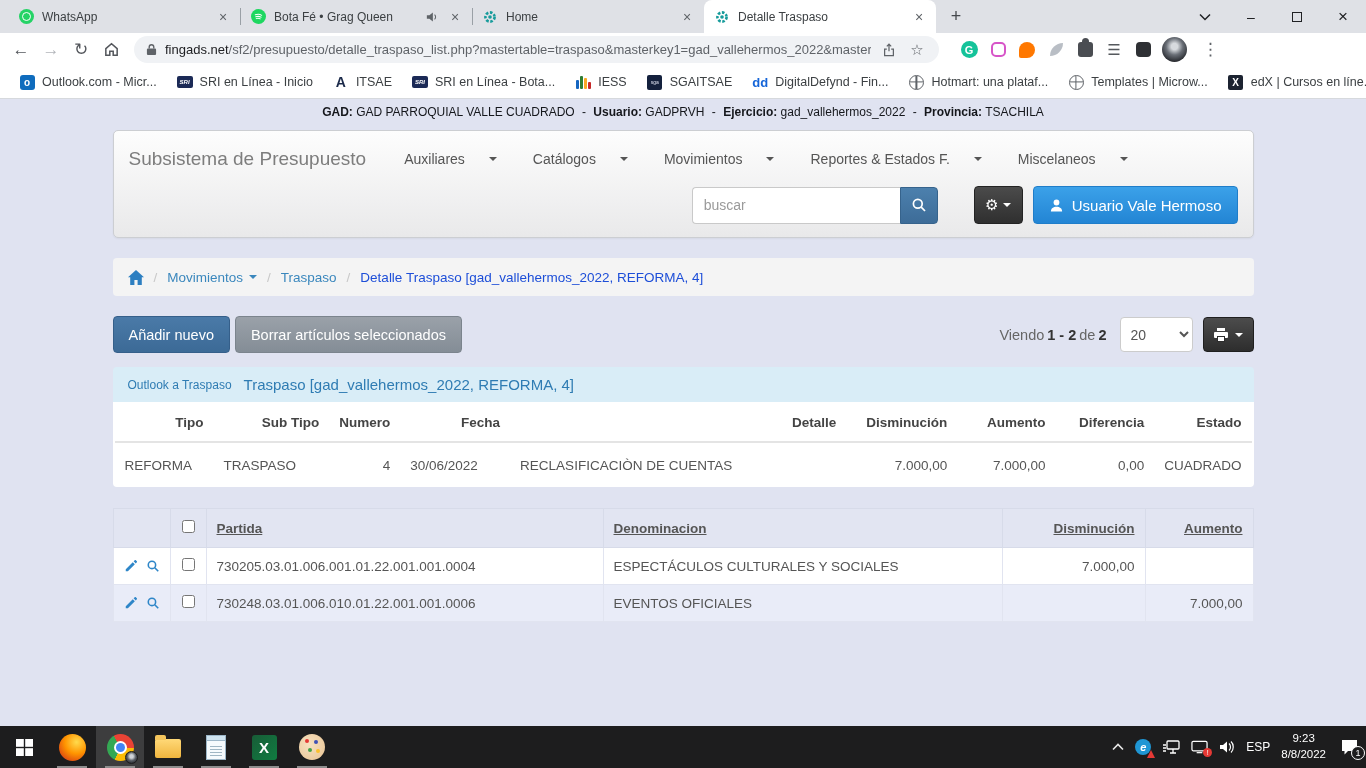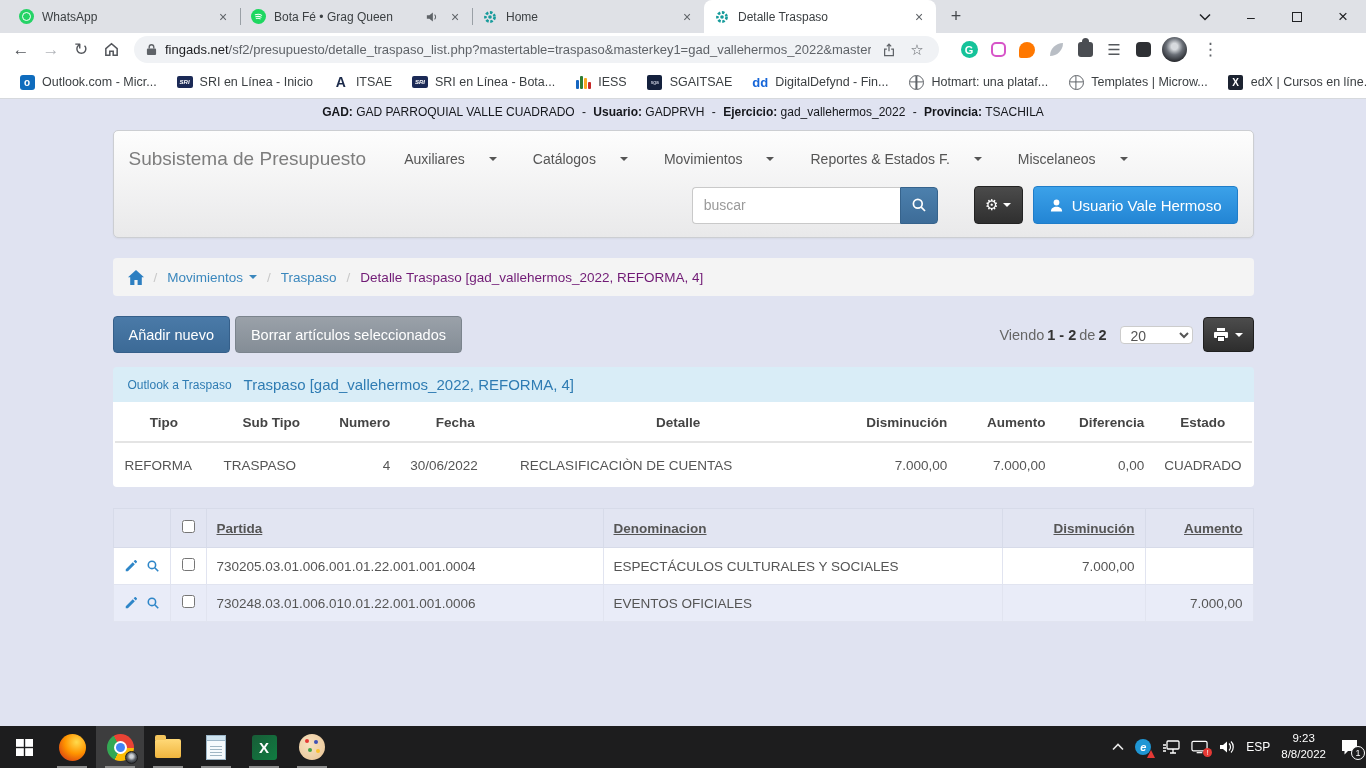--- a/index.html
+++ b/index.html
@@ -87,30 +87,30 @@
   .bc-sep { color:#c8c8c8; padding:0 10px; }
   .bc-link { color:#3a87bd; display:flex; align-items:center; gap:6px; cursor:pointer; }
   .caret-b { width:0; height:0; border-left:4px solid transparent; border-right:4px solid transparent; border-top:4px solid #3a87bd; }
 
   .actions { margin-top:20px; display:flex; align-items:center; }
   .btn { height:37px; border-radius:4px; color:#fff; font-size:14.5px; display:flex; align-items:center; padding:0 15px; cursor:pointer; font-family:inherit; }
   .btn-add { background:linear-gradient(#4a7aa8,#3c6a96); border:1px solid #355f8a; }
   .btn-del { background:linear-gradient(#9aa1a9,#848d96); border:1px solid #7b848d; margin-left:5px; }
   .viewing { margin-left:auto; font-size:14.5px; color:#666; }
   .viewing b { color:#333; margin:0 3px; }
-  .page-select { width:73px; height:18px; margin:0 10px; border:1px solid #ccc; border-radius:4px; font-size:14px; color:#555; background:#fff; padding:0 6px; font-family:inherit; }
+  .page-select { width:73px; height:35px; margin:0 10px; border:1px solid #ccc; border-radius:4px; font-size:14px; color:#555; background:#fff; padding:0 6px; font-family:inherit; }
   .btn-print { width:51px; height:35px; background:linear-gradient(#4c4c4c,#2d2d2d); border:1px solid #1f1f1f; border-radius:4px; display:flex; align-items:center; justify-content:center; gap:6px; cursor:pointer; }
 
   .panel { margin-top:14px; }
   .panel-head { background:#d9edf7; border-radius:4px 4px 0 0; padding:9px 15px; display:flex; align-items:center; gap:12px; }
   .back-link { font-size:12px; color:#2f7cb3; cursor:pointer; }
   .panel-title { font-size:15px; color:#2f7cb3; }
   .master { background:#fff; border-radius:0 0 4px 4px; padding:0 2px; }
   table.master-t { width:100%; border-collapse:collapse; font-size:13.5px; color:#555; }
-  .master-t th { font-weight:bold; color:#444; text-align:center; padding:13px 10px 11px; border-bottom:2px solid #e4e4e4; white-space:nowrap; }
+  .master-t th { font-weight:bold; color:#444; text-align:right; padding:13px 10px 11px; border-bottom:2px solid #e4e4e4; white-space:nowrap; }
   .master-t td { padding:15px 10px 14px; white-space:nowrap; }
   .r { text-align:right !important; }
 
   .detail { margin-top:21px; }
   table.detail-t { width:100%; border-collapse:collapse; font-size:13.5px; color:#555; background:#fff; }
   .detail-t th { background:#e2e5f2; font-weight:bold; color:#555; text-align:left; padding:11px 10px; border:1px solid #d7dbe9; text-decoration:underline; }
   .detail-t td { padding:10px; border:1px solid #e1e4f0; background:#fff; }
   .detail-t tr.alt td { background:#e9ecf8;margin-top:48px; }
   .row-icons { display:flex; gap:8px; align-items:center; justify-content:center; }
   .cb { width:13px; height:13px; cursor:pointer; }
@@ -410,21 +410,21 @@
         <span class="bc-sep">/</span>
         <span class="bc-link">
             <span>Movimientos</span>
             <span class="caret-b"></span>
           </span>
         <span class="bc-sep">/</span>
         <span class="bc-link">
             <span>Traspaso</span>
           </span>
         <span class="bc-sep">/</span>
-        <span style="color:#701a75;">Detalle Traspaso [gad_vallehermos_2022, REFORMA, 4]</span>
+        <span style="color:#1d4ed8;">Detalle Traspaso [gad_vallehermos_2022, REFORMA, 4]</span>
       </div>
 
       <div class="actions">
         <button class="btn btn-add">Añadir nuevo</button>
         <button class="btn btn-del">Borrar artículos seleccionados</button>
         <span class="viewing">
           <span>Viendo</span><b>1 - 2</b><span>de</span><b>2</b>
         </span>
         <select class="page-select">
           <option>20</option>

